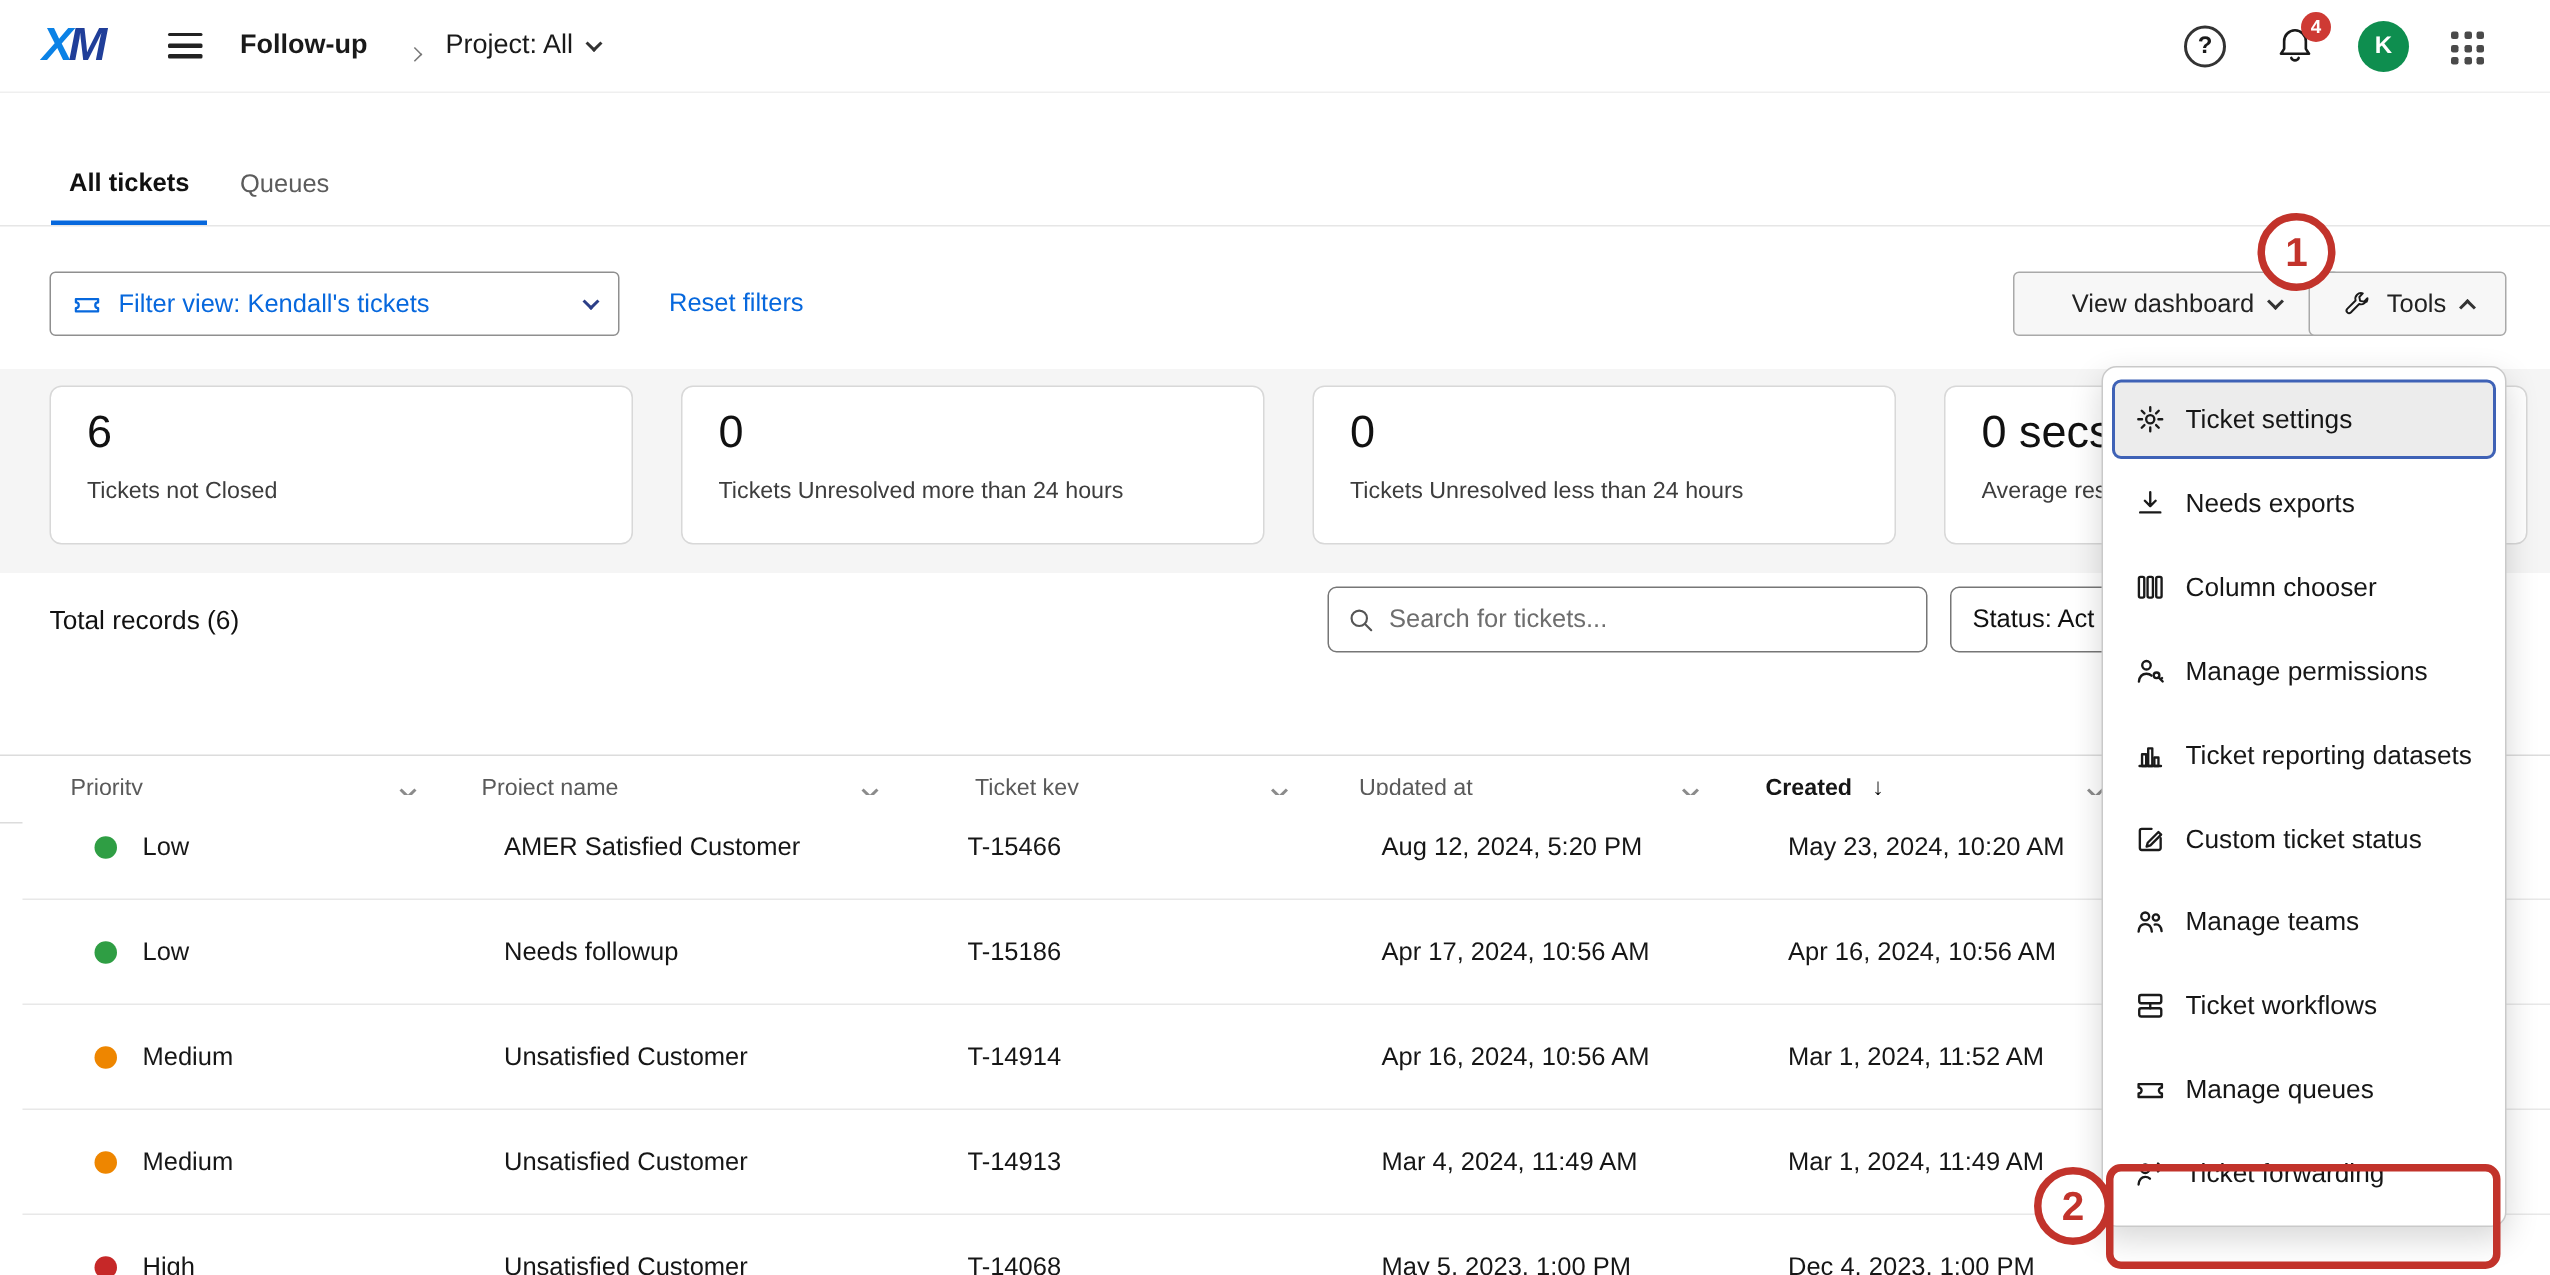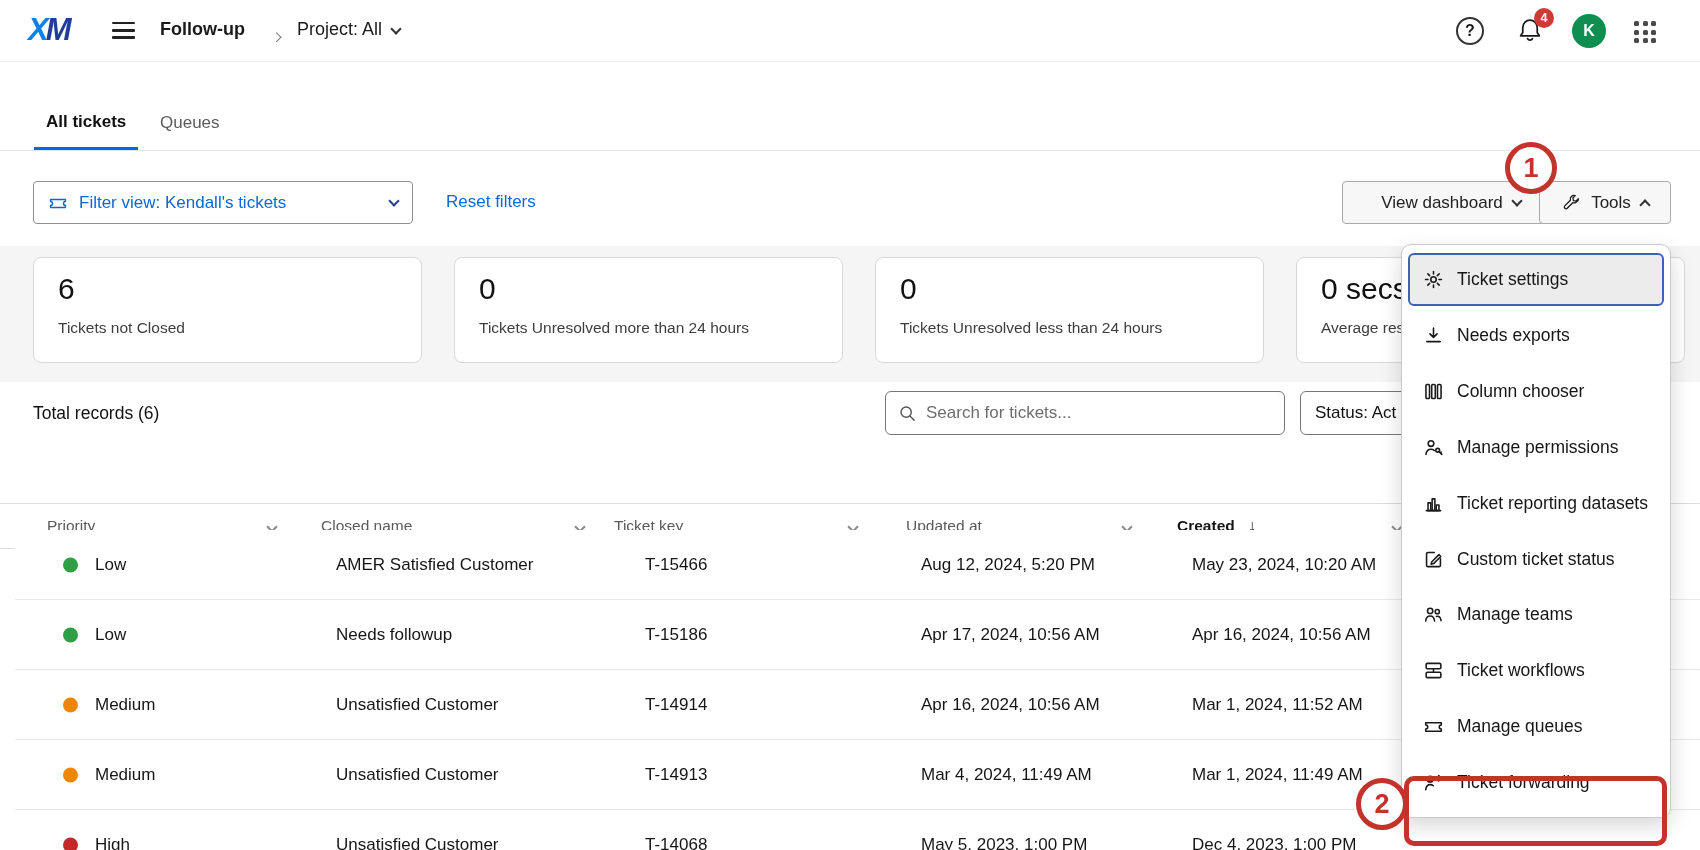--- a/index.html
+++ b/index.html
@@ -185,23 +185,23 @@
       <circle cx="8.6" cy="8.6" r="5.4"></circle>
         <path d="M12.6 12.6l4.4 4.4"></path>
     </svg>
     <input type="text" placeholder="Search for tickets..." style="">
   </div>
   <div class="status-chip">Status: Act</div>
 
   <div class="thead">
     <span class="th" style="left:47px">Priority</span>
     <i class="chev down hc" style="left:268px"></i>
-    <span class="th" style="left:321px">Closed name</span>
+    <span class="th" style="left:321px">Project name</span>
     <i class="chev down hc" style="left:576px"></i>
-    <span class="th" style="left:614px">Ticket key</span>
+    <span class="th" style="left:650px">Ticket key</span>
     <i class="chev down hc" style="left:849px"></i>
     <span class="th" style="left:906px">Updated at</span>
     <i class="chev down hc" style="left:1123px"></i>
     <span class="th th-bold" style="left:1177px">Created</span>
     <span class="sort-arrow" style="left:1248px">↓</span>
     <i class="chev down hc" style="left:1393px"></i>
   </div>
 
   <div class="tbody">
     <div class="trow">

